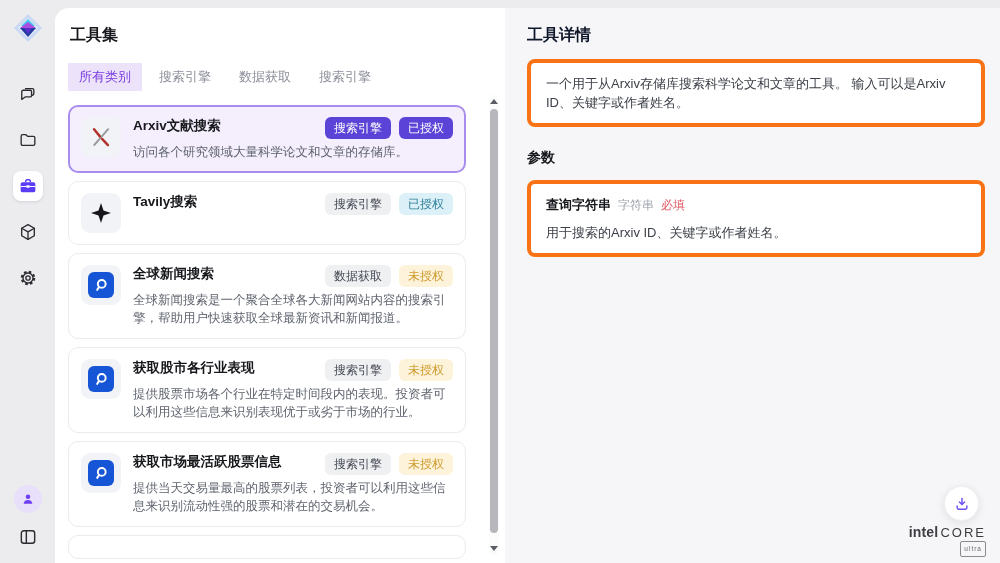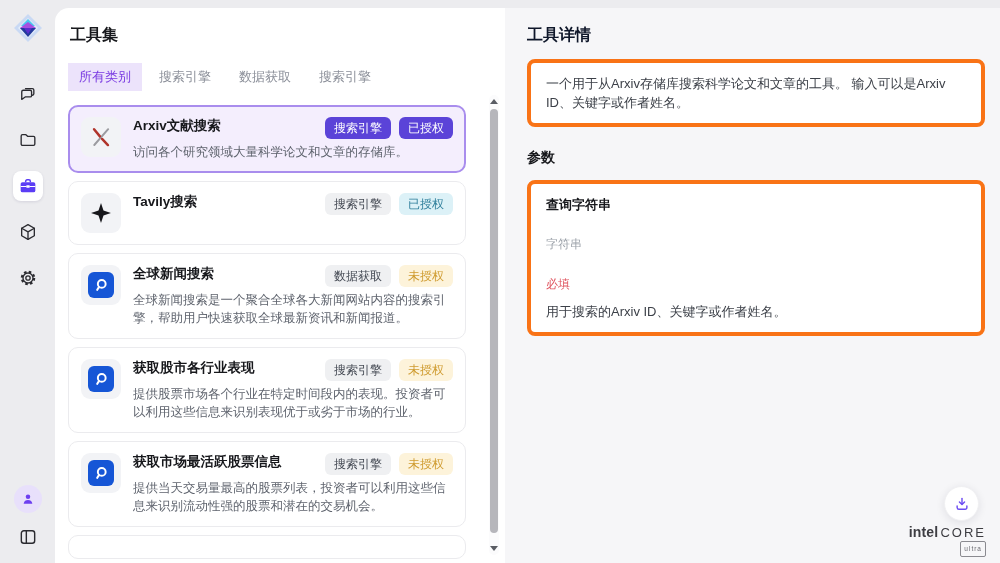--- a/index.html
+++ b/index.html
@@ -74,21 +74,21 @@
   .sb-down { bottom:4px; border-left:4px solid transparent; border-right:4px solid transparent; border-top:5px solid #5a5d64; }
   .sb-thumb { position:absolute; left:1px; right:1px; top:14px; bottom:22px; background:#b6b6bb; border-radius:5px; cursor:pointer; }
   
   .detail-panel { flex:1; background:#f6f6f8; padding:17px 15px 0 22px; }
   .detail-title { font-size:16px; font-weight:bold; color:#0f172a; }
   .section-heading { font-size:14px; font-weight:bold; color:#17181c; margin-top:22px; }
   .detail-box {
     margin-top:13px; background:#ffffff; border:4px solid #f97316; border-radius:8px;
     padding:11px 15px; font-size:13px; color:#3c4048; line-height:19px;
   }
-  .param-head { display:flex; align-items:baseline; gap:21px;flex-direction:column; }
+  .param-head { display:flex; align-items:baseline; gap:7px; }
   .param-name { font-size:13px; font-weight:bold; color:#17181c; }
   .param-type { font-size:12px; color:#9aa0a8; }
   .param-required { font-size:12px; color:#e05661; }
   .param-desc { margin-top:8px; font-size:13px; color:#3c4048; }
   
   .fab {
     position:absolute; right:21px; bottom:42px; width:35px; height:35px; border-radius:50%;
     background:#ffffff; border:1px solid #f0f0f2; box-shadow:0 2px 8px rgba(30,30,60,.10);
     display:flex; align-items:center; justify-content:center; cursor:pointer; z-index:5;
   }

